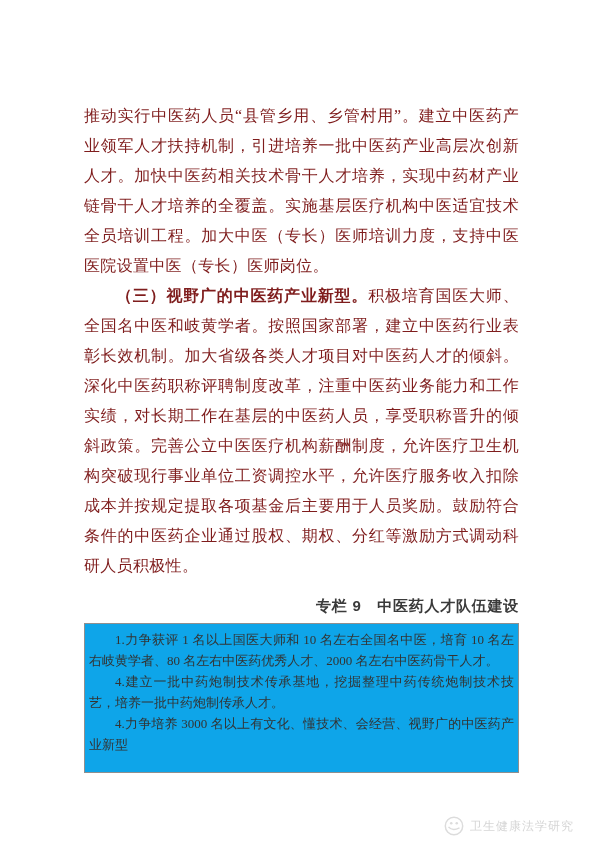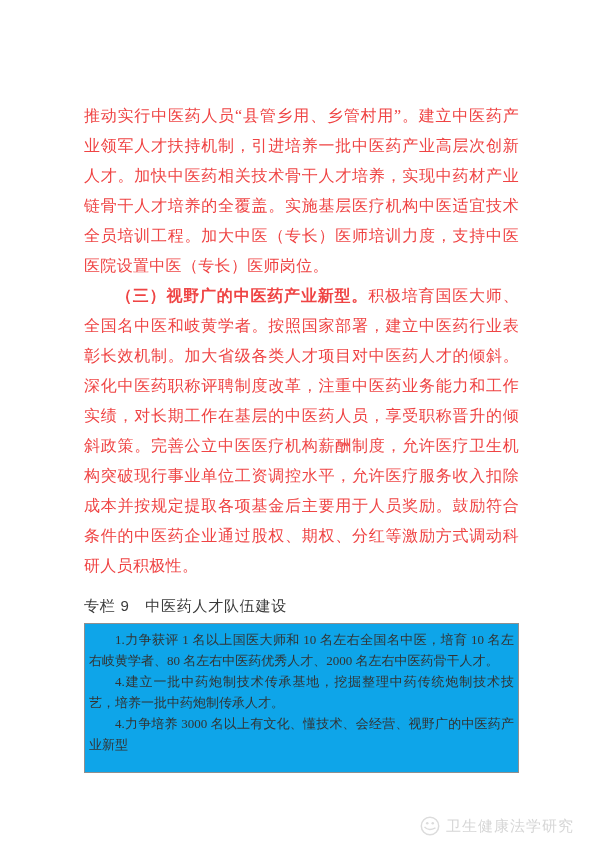--- a/index.html
+++ b/index.html
@@ -17,29 +17,29 @@
     left: 84px;
     top: 101px;
     width: 435px;
   }
   .para {
     font-size: 16px;
     line-height: 30px;
     letter-spacing: 0.02em;
     text-align: justify;
     text-justify: inter-character;
-    color: #ef4444;
+    color: #7f1d1d;
   }
   .para.indent { text-indent: 2em; }
   .para .lead { font-weight: bold; }
   .callout-title {
     margin-top: 14px;
-    text-align: left;
+    text-align: right;
     font-family: "Liberation Sans", "DejaVu Sans", sans-serif;
-    font-weight: normal;
+    font-weight: bold;
     font-size: 15px;
     line-height: 22px;
     color: #3a3a3a;
     letter-spacing: 0.05em;
   }
   .callout-box {
     margin-top: 6px;
     border: 1px solid #8f8f8f;
     padding: 5px 4px 2px 4px;
     height: 150px;
@@ -57,21 +57,21 @@
   .watermark {
     position: absolute;
     right: 26px;
     bottom: 12px;
     display: flex;
     align-items: center;
     gap: 5px;
   }
   .watermark-text {
     font-family: "Liberation Sans", "DejaVu Sans", sans-serif;
-    font-size: 15px;
+    font-size: 12px;
     letter-spacing: 1px;
     color: #d6d6d6;
   }
   .watermark-icon { width: 22px; height: 22px; display: inline-block; }
 </style>
 </head>
 <body>
 
 <div class="page-content">
 

